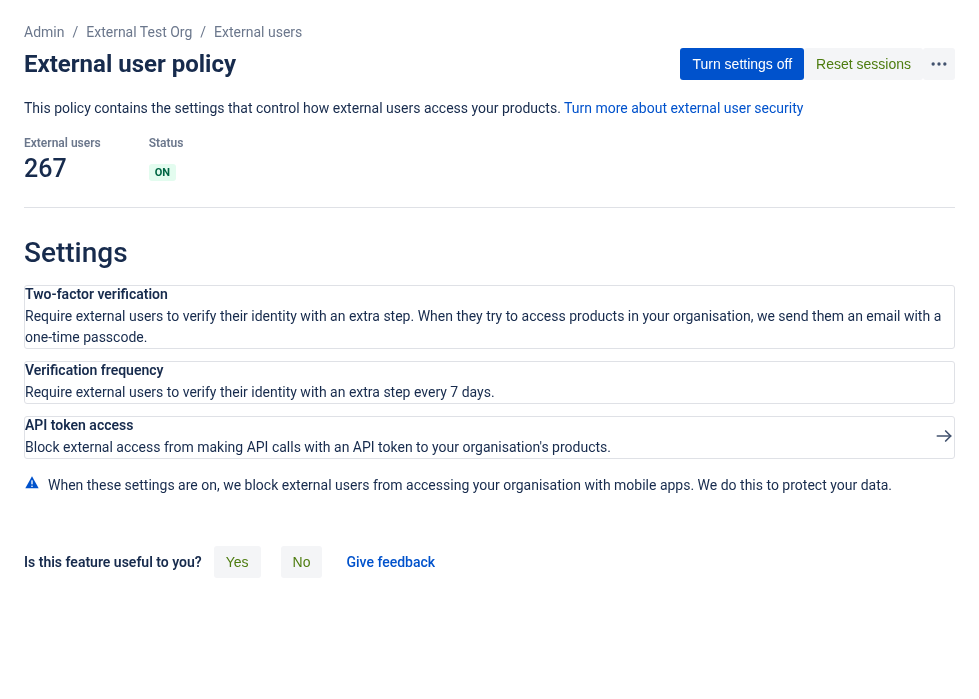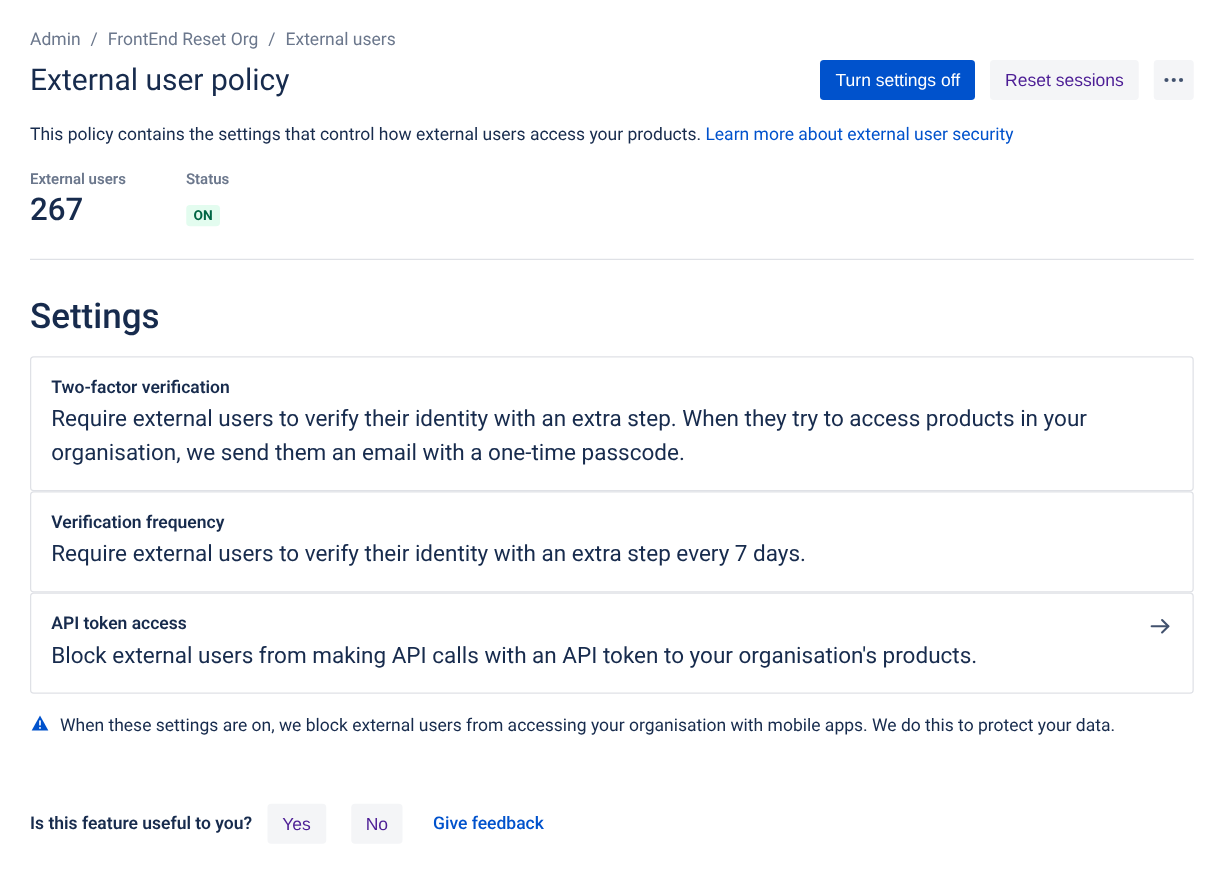--- a/index.html
+++ b/index.html
@@ -32,47 +32,47 @@
       color: #6b778c;
     }
     .header-row {
       display: flex;
       justify-content: space-between;
       align-items: center;
       margin-bottom: 20px;
     }
     .page-title {
       font-size: 24px;
-      font-weight: 400;
+      font-weight: 700;
       color: #172b4d;
     }
     .header-actions {
       display: flex;
-      gap: 12px;
+      gap: 0;
       align-items: center;
     }
     .btn {
       border: none;
       border-radius: 3px;
       padding: 0 12px;
       height: 32px;
       font-size: 14px;
       font-weight: 500;
       cursor: pointer;
       display: inline-flex;
       align-items: center;
       justify-content: center;
     }
     .btn-primary {
       background: #0052cc;
       color: #fff;
     }
     .btn-default {
       background: #f4f5f7;
-      color: #4c1d95;
+      color: #4d7c0f;
     }
     .btn-icon {
       width: 32px;
       padding: 0;
     }
     .description {
       font-size: 14px;
       color: #172b4d;
       margin-bottom: 20px;
     }
@@ -118,36 +118,36 @@
     }
     .section-title {
       font-size: 28px;
       font-weight: 500;
       color: #172b4d;
       margin-bottom: 16px;
     }
     .settings-card {
       border: 1px solid #dfe1e6;
       border-radius: 3px;
-      padding: 16px;
+      margin-bottom: 12px;
       display: flex;
       justify-content: space-between;
-      align-items: flex-start;
+      align-items: center;
     }
     .settings-card-content {
       flex: 1;
     }
     .settings-card-title {
       font-size: 14px;
       font-weight: 600;
       color: #172b4d;
       margin-bottom: 4px;
     }
     .settings-card-desc {
-      font-size: 18px;
+      font-size: 14px;
       color: #172b4d;
       line-height: 1.5;
     }
     .arrow-icon {
       color: #42526e;
       flex-shrink: 0;
       margin-left: 12px;
     }
     .info-row {
       display: flex;
@@ -182,42 +182,42 @@
       text-decoration: none;
       margin-left: 12px;
     }
   </style>
 </head>
 <body>
 
 <nav class="breadcrumb">
   <a href="#">Admin</a>
   <span class="breadcrumb-sep">/</span>
-  <a href="#">FrontEnd Reset Org</a>
+  <a href="#">External Test Org</a>
   <span class="breadcrumb-sep">/</span>
   <a href="#">External users</a>
 </nav>
 
 <div class="header-row">
   <h1 class="page-title">External user policy</h1>
   <div class="header-actions">
     <button class="btn btn-primary">Turn settings off</button>
     <button class="btn btn-default">Reset sessions</button>
     <button class="btn btn-default btn-icon">
       <svg width="20" height="20" viewBox="0 0 24 24">
         <circle cx="5" cy="12" r="2" fill="#42526e"></circle>
         <circle cx="12" cy="12" r="2" fill="#42526e"></circle>
         <circle cx="19" cy="12" r="2" fill="#42526e"></circle>
       </svg>
     </button>
   </div>
 </div>
 
 <p class="description">
-  <span>This policy contains the settings that control how external users access your products. </span><a href="#">Learn more about external user security</a>
+  <span>This policy contains the settings that control how external users access your products. </span><a href="#">Turn more about external user security</a>
 </p>
 
 <div class="stats-row">
   <div class="stat-block">
     <span class="stat-label">External users</span>
     <span class="stat-value">267</span>
   </div>
   <div class="stat-block">
     <span class="stat-label">Status</span>
     <span class="status-badge">ON</span>
@@ -238,21 +238,21 @@
 <div class="settings-card">
   <div class="settings-card-content">
     <div class="settings-card-title">Verification frequency</div>
     <div class="settings-card-desc">Require external users to verify their identity with an extra step every 7 days.</div>
   </div>
 </div>
 
 <div class="settings-card">
   <div class="settings-card-content">
     <div class="settings-card-title">API token access</div>
-    <div class="settings-card-desc">Block external users from making API calls with an API token to your organisation's products.</div>
+    <div class="settings-card-desc">Block external access from making API calls with an API token to your organisation's products.</div>
   </div>
   <span class="arrow-icon">
     <svg width="20" height="20" viewBox="0 0 24 24" fill="none" stroke="currentColor" stroke-width="2" stroke-linecap="round" stroke-linejoin="round">
       <line x1="4" y1="12" x2="20" y2="12"></line>
       <polyline points="14 6 20 12 14 18"></polyline>
     </svg>
   </span>
 </div>
 
 <div class="info-row">

